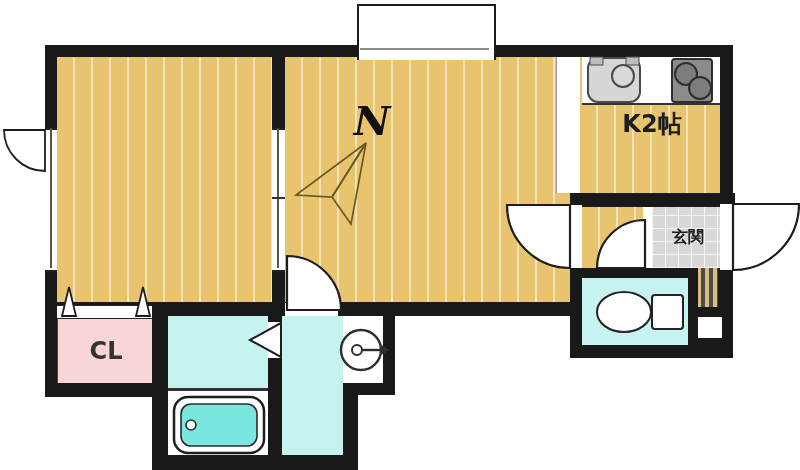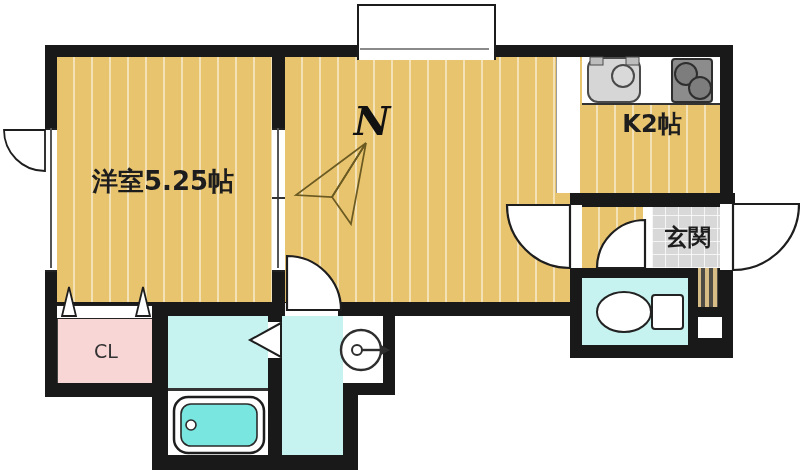--- a/index.html
+++ b/index.html
@@ -123,18 +123,17 @@
       <polygon points="381,345 390,350 381,355" fill="#2e2e2e"></polygon>
     </g>
 
     <g>
       <path d="M366,143 L296,195 L332,197 Z" fill="none" stroke="#6b5b22" stroke-width="1.7"></path>
       <path d="M366,143 L332,197 L351,224 Z" fill="none" stroke="#6b5b22" stroke-width="1.7"></path>
       <text x="372" y="135" text-anchor="middle" font-family="DejaVu Serif, serif" font-style="italic" font-weight="bold" font-size="40" fill="#111">N</text>
     </g>
   </svg>
 
-  <div class="room-label" style="left:163px;top:181px;font-size:26px;">洋室5.25帖</div>
   <div class="room-label" style="left:652px;top:124px;font-size:24px;">K2帖</div>
-  <div class="room-label" style="left:688px;top:237px;font-size:23px;">玄関</div>
-  <div class="room-label" style="left:106px;top:351px;font-size:19px;font-weight:400;color:#333;">CL</div>
+  <div class="room-label" style="left:688px;top:237px;font-size:16px;">玄関</div>
+  <div class="room-label" style="left:106px;top:351px;font-size:24px;font-weight:700;color:#333;">CL</div>
 
 </div>
 
 </body></html>

